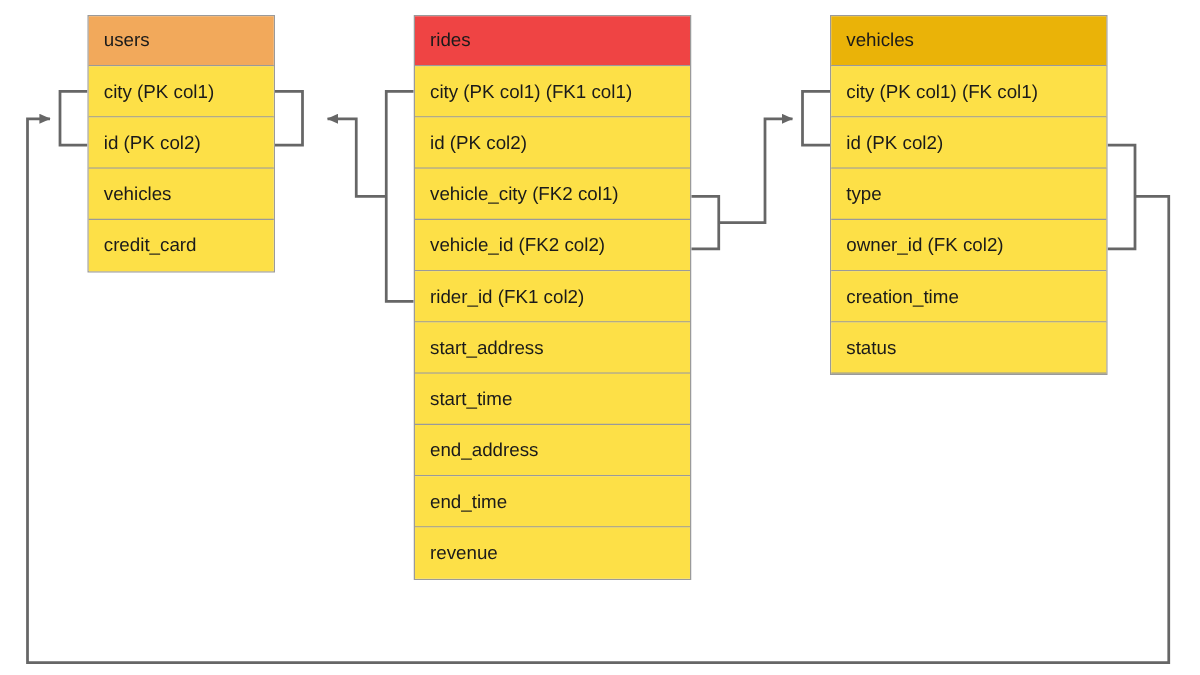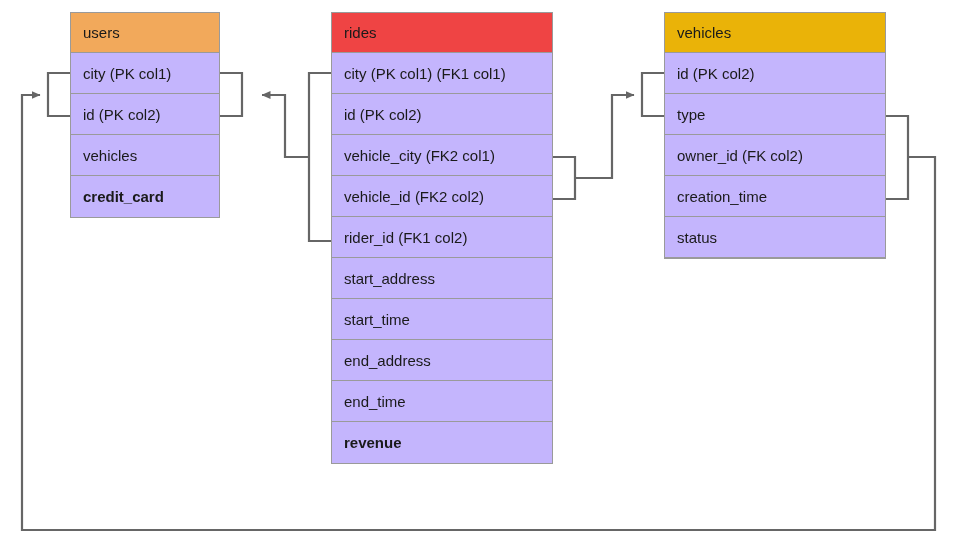--- a/index.html
+++ b/index.html
@@ -41,27 +41,26 @@
     overflow: hidden;
   }
   .table-row {
     box-sizing: border-box;
     height: 41px;
     line-height: 41px;
     padding: 0 0 12px 12px;
     font-size: 15px;
     color: #1a1a1a;
     border-bottom: 1px solid #9a9a9a;
-    background: #c4b5fd;
+    background: #fde047;
     white-space: nowrap;
     overflow: hidden;
   }
   .table-row.last {
     border-bottom: none;
-    font-weight: bold;
   }
 </style>
 </head>
 <body>
 
 <div id="canvas">
 
   <svg id="edges" viewBox="0 0 960 540" xmlns="http://www.w3.org/2000/svg">
     <defs>
       <marker id="arrow" markerWidth="9" markerHeight="8" refX="8.5" refY="4" orient="auto" markerUnits="userSpaceOnUse">
@@ -114,20 +113,21 @@
     <div class="table-row">start_time</div>
     <div class="table-row">end_address</div>
     <div class="table-row">end_time</div>
     <div class="table-row last">revenue</div>
   </div>
 
   <div class="table-box" style="left:664px; top:12px; width:222px;">
     <div class="table-header" style="background:#eab308;">
       <span>vehicles</span>
     </div>
+    <div class="table-row">city (PK col1) (FK col1)</div>
     <div class="table-row">id (PK col2)</div>
     <div class="table-row">type</div>
     <div class="table-row">owner_id (FK col2)</div>
     <div class="table-row">creation_time</div>
     <div class="table-row">status</div>
   </div>
 
 </div>
 
 </body></html>

